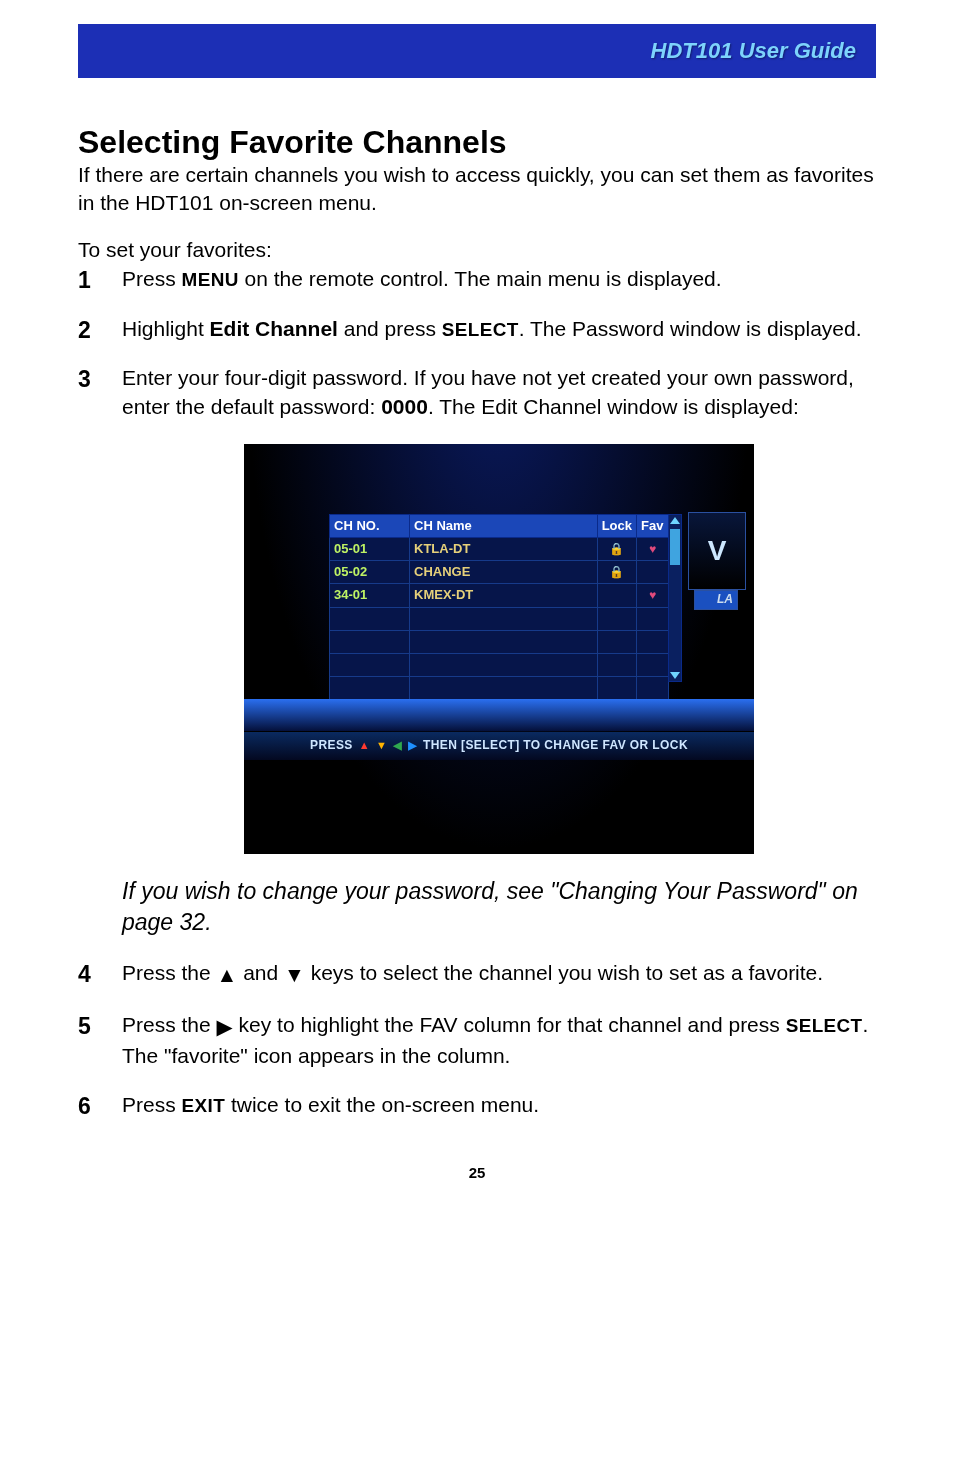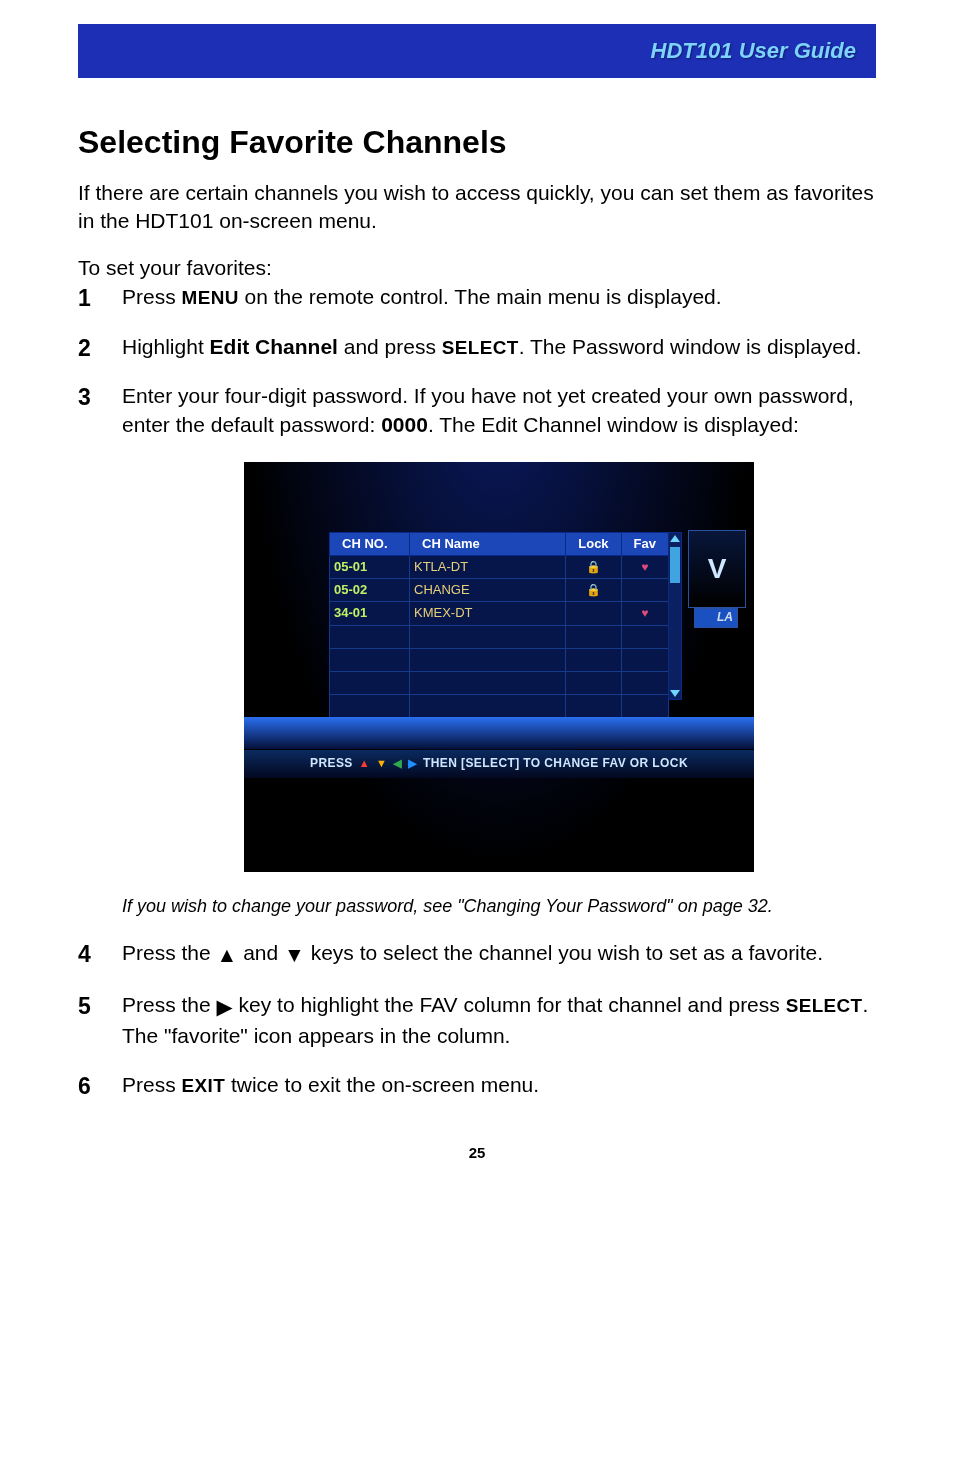--- a/index.html
+++ b/index.html
@@ -25,21 +25,21 @@
     font-family: Arial, Helvetica, sans-serif;
     font-weight: bold;
     font-style: italic;
     color: #7dd3fc;
     font-size: 22px;
     text-shadow: 1px 1px 2px rgba(0,0,0,0.4);
   }
   h1 {
     font-size: 32px;
     font-weight: bold;
-    margin-bottom: 18px;
+    margin-bottom: 0;
     font-family: Arial, sans-serif;
   }
   p.intro {
     font-size: 21px;
     line-height: 1.35;
     margin-bottom: 18px;
   }
   p.lead {
     font-size: 21px;
     line-height: 1.35;
@@ -93,33 +93,33 @@
     margin: 0 auto;
     width: 340px;
     border-collapse: collapse;
     font-family: Arial, sans-serif;
     font-size: 13px;
   }
   .shot-table th {
     background: #1b47b8;
     color: #fff;
     border: 1px solid #0a2a8a;
-    padding: 2px 12px;
+    padding: 2px 4px;
     text-align: left;
     font-weight: bold;
   }
   .shot-table td {
     border: 1px solid #163a8a;
     padding: 2px 4px;
     color: #8fc8f0;
     background: #06154a;
     height: 18px;
   }
   .shot-table td.chno { color: #bef264; width: 80px; font-weight: bold;}
-  .shot-table td.chname { color: #e6d07a; font-weight: normal;}
+  .shot-table td.chname { color: #e6d07a; font-weight: bold;}
   .shot-table td.lock { width: 32px; text-align: center; }
   .shot-table td.fav { width: 32px; text-align: center; }
   .lock-ico { color: #f6c444; font-size: 12px; }
   .heart-ico { color: #e04a7c; font-size: 12px; }
   .scroll-col {
     position: absolute;
     right: 72px; top: 70px;
     width: 14px; height: 168px;
     background: #0a2060;
     border: 1px solid #0a2a8a;
@@ -172,21 +172,21 @@
     gap: 6px;
     padding: 0 8px;
   }
   .tri { font-size: 11px; }
   .tri.up { color: #ff3a30; }
   .tri.down { color: #ffb300; }
   .tri.left { color: #2fa84f; }
   .tri.right { color: #1e90ff; }
   .note {
     font-style: italic;
-    font-size: 18px;
+    font-size: 23px;
     line-height: 1.36;
     margin: 0 0 14px 0;
   }
   .tri-inline {
     display:inline-block; vertical-align: -2px;
   }
   .page-num {
     text-align: center;
     font-size: 15px;
     font-weight: bold;

